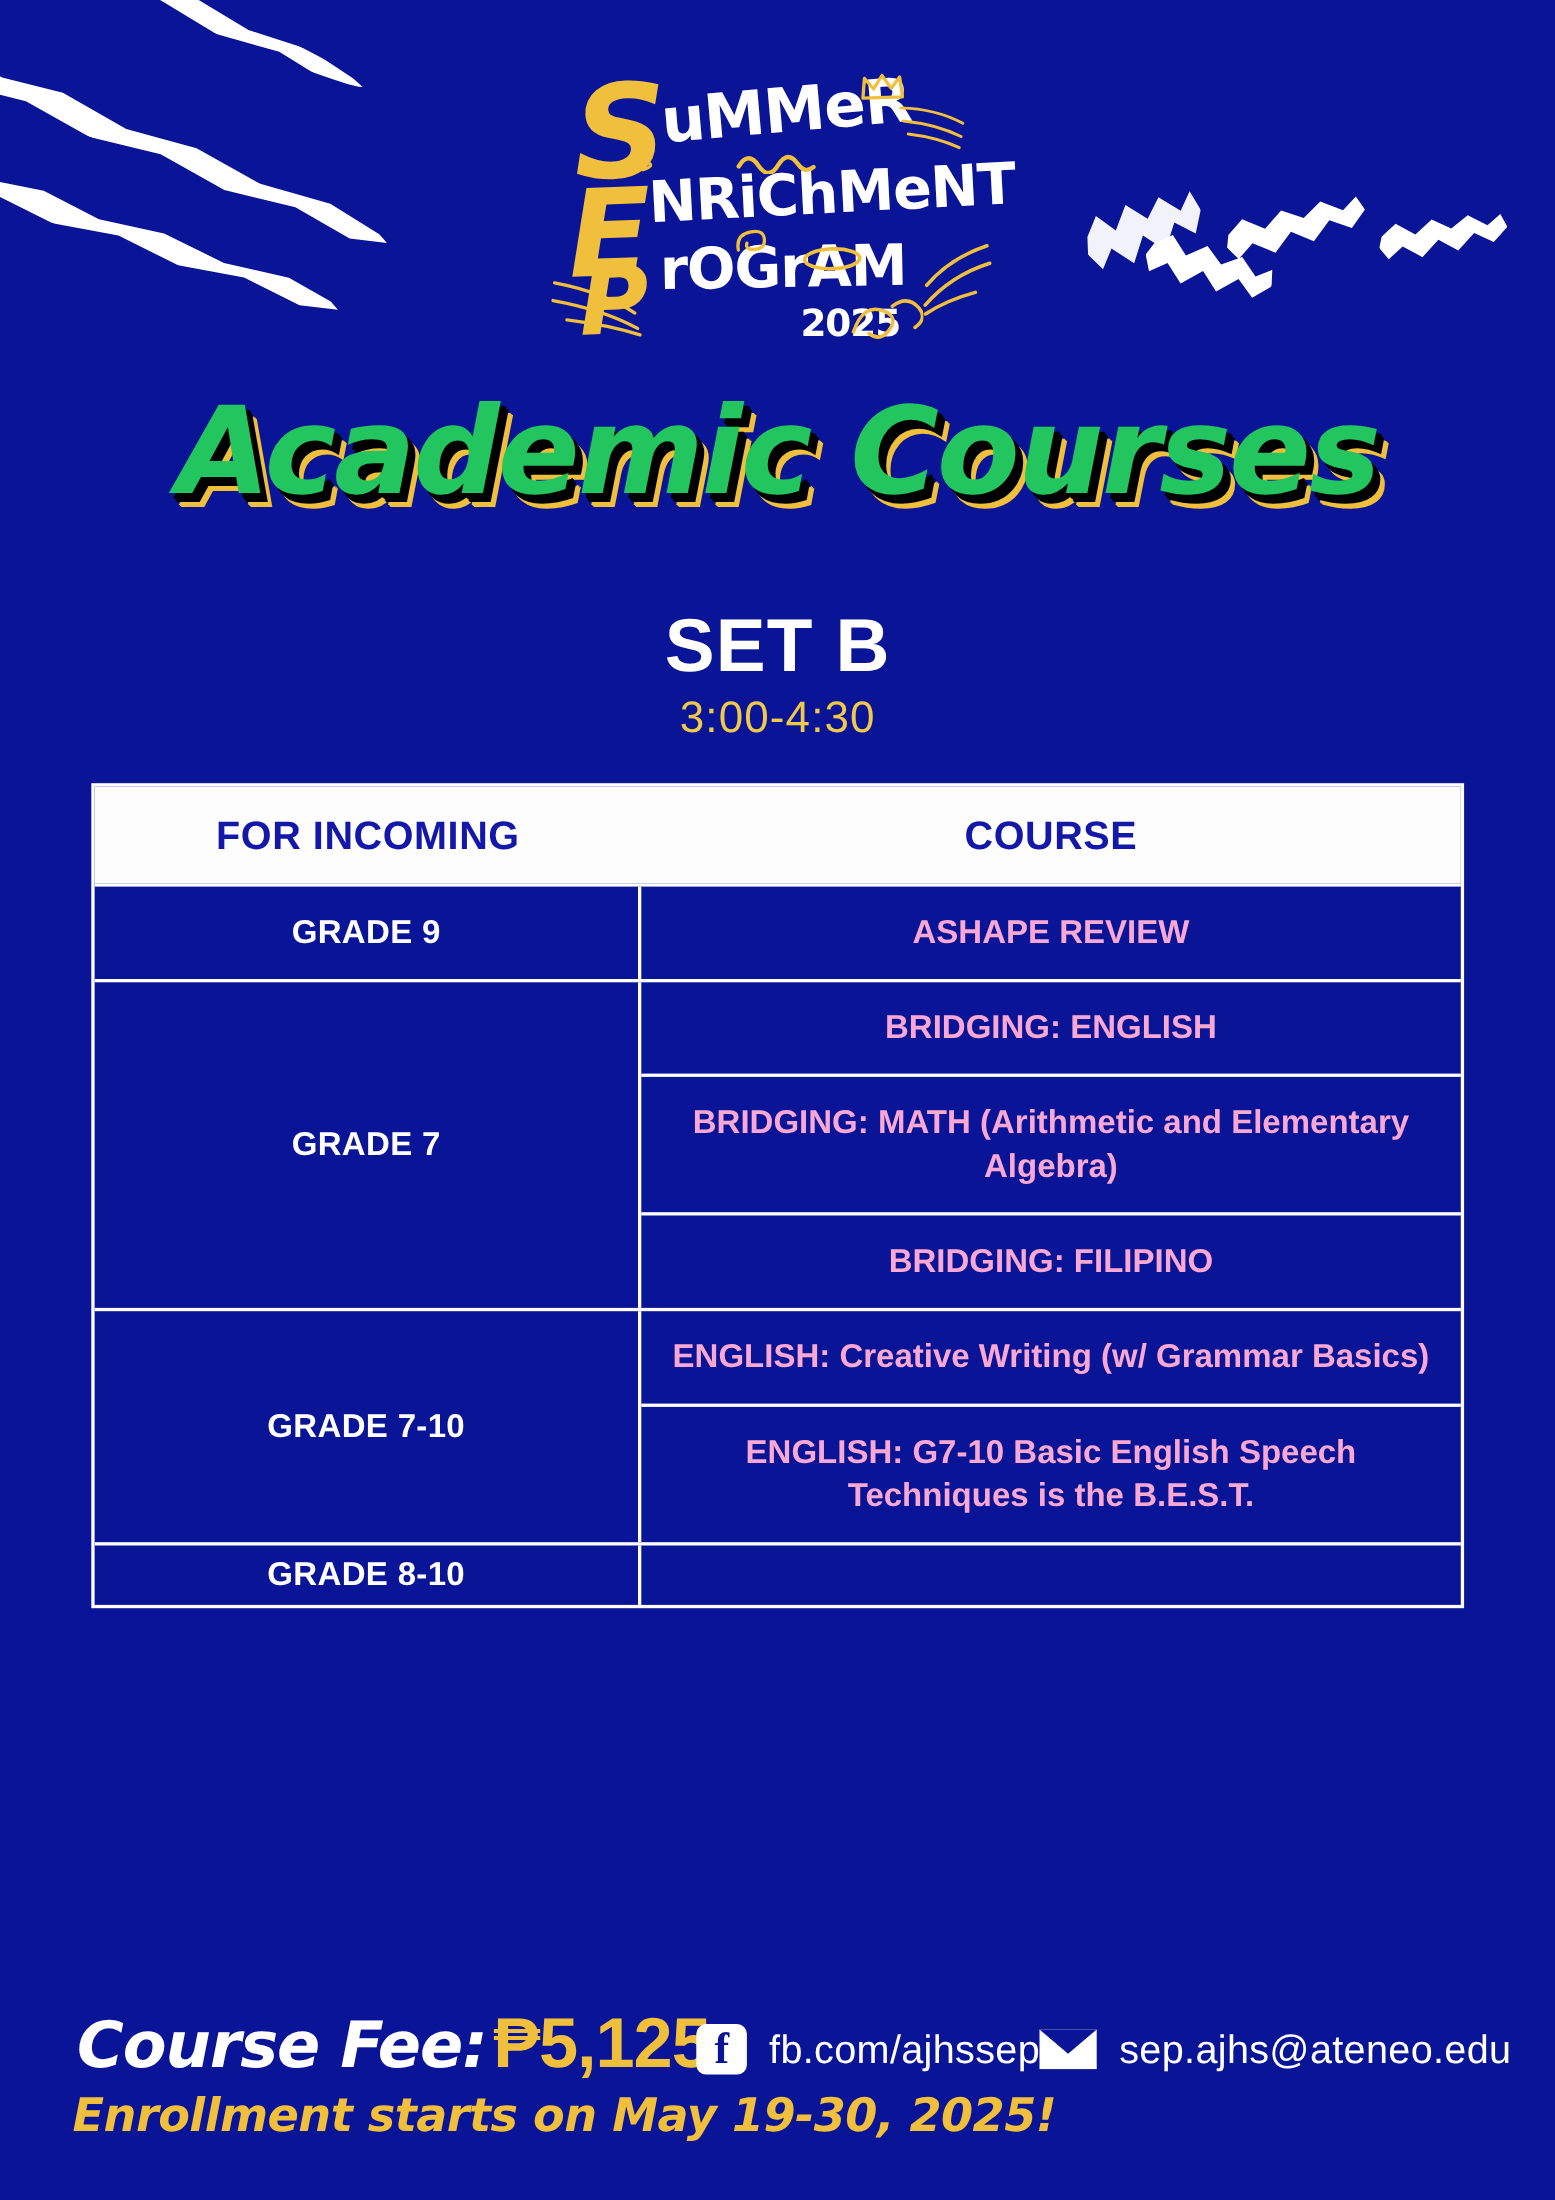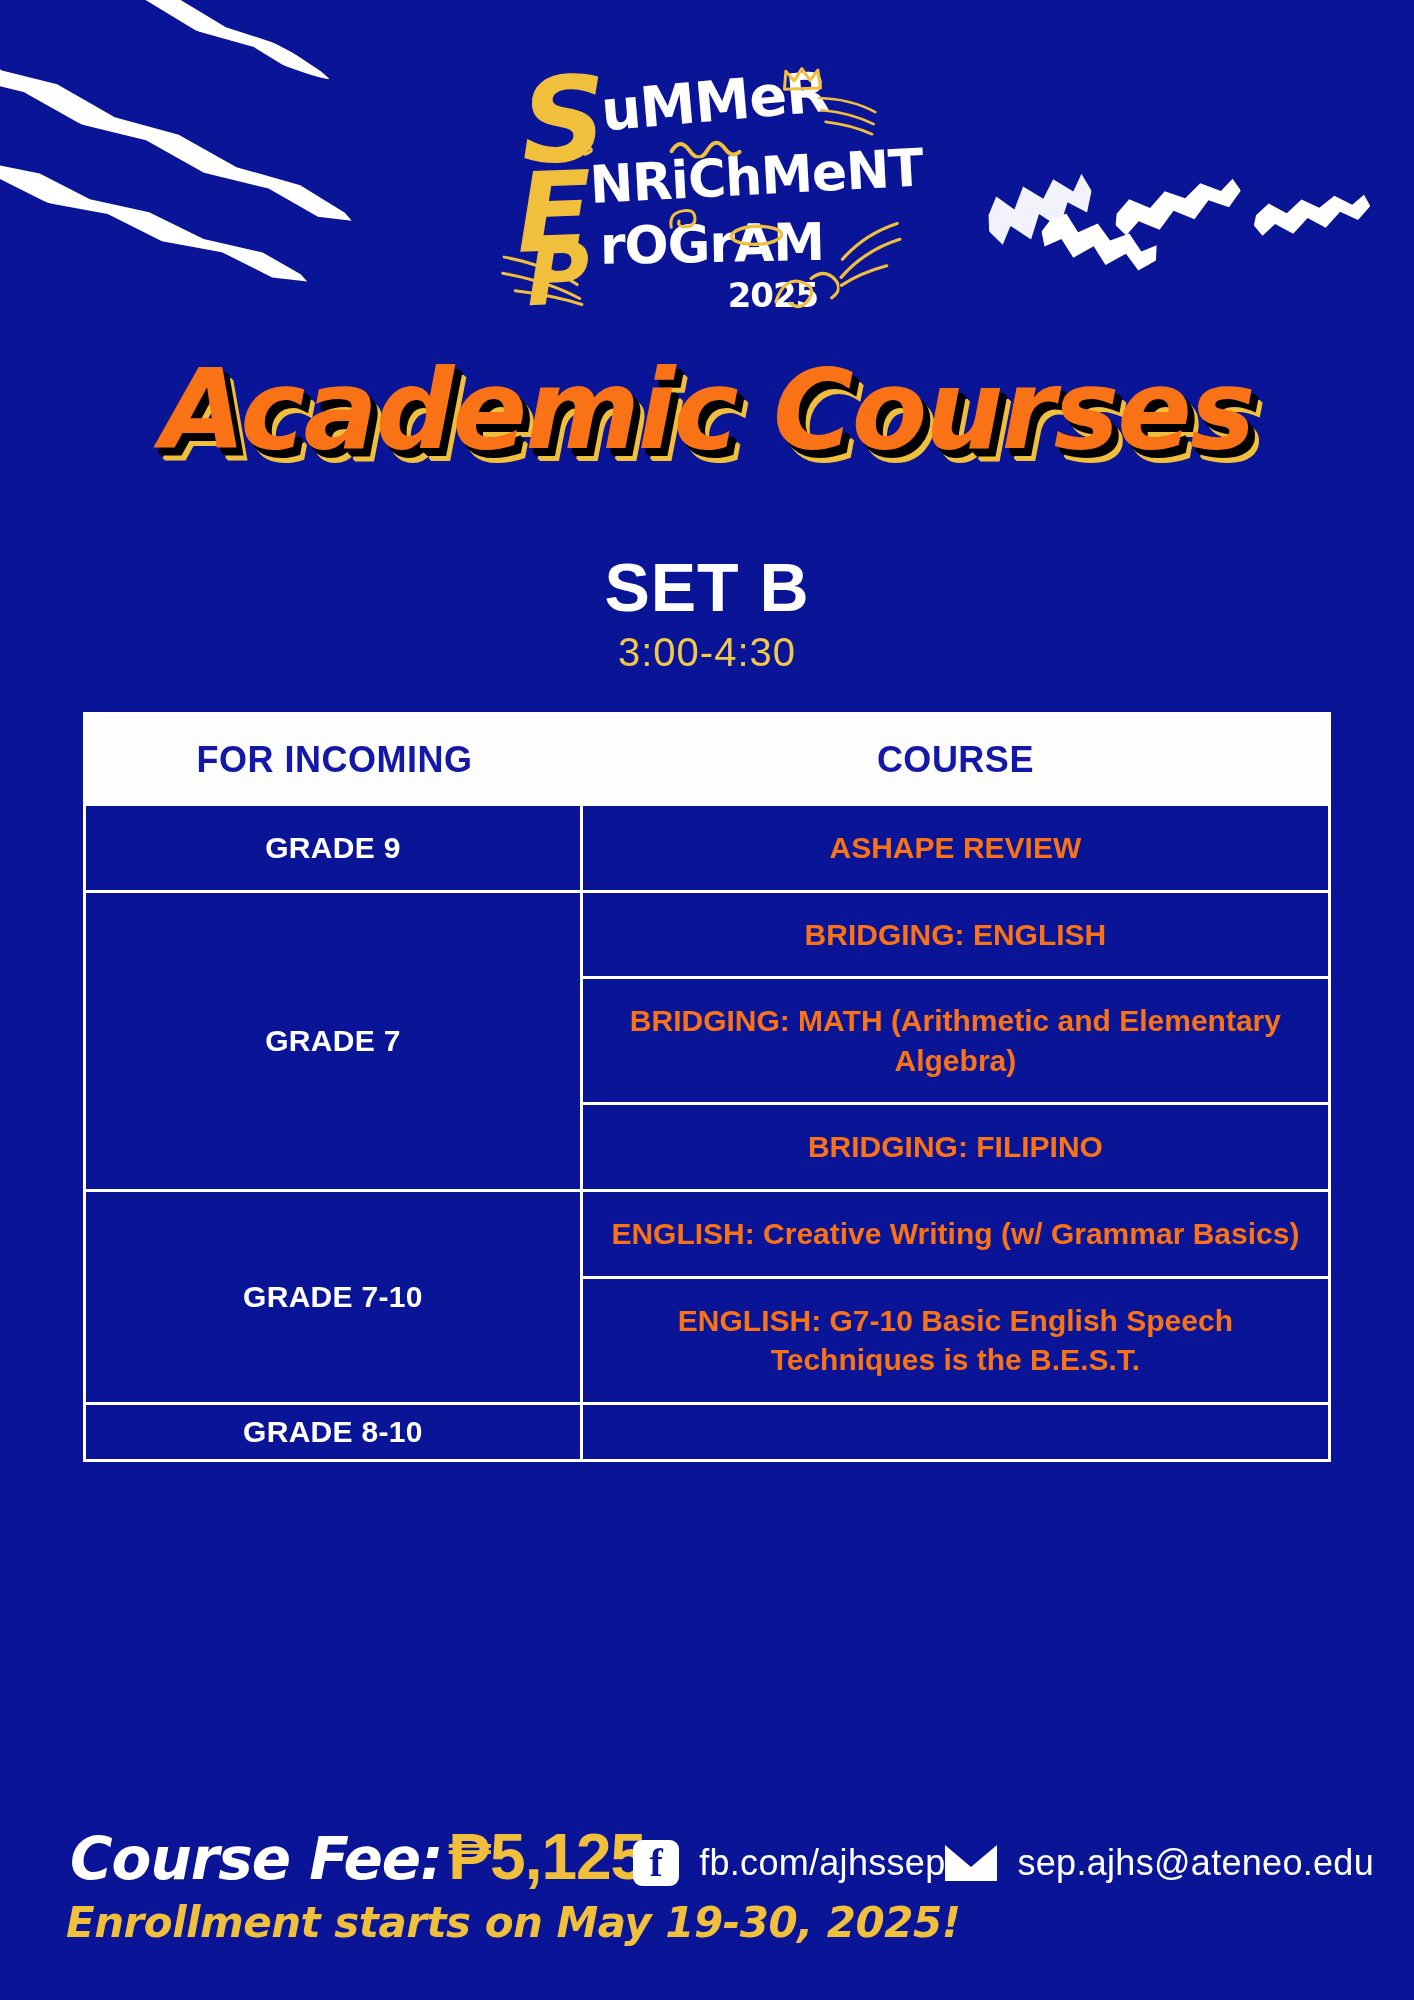--- a/index.html
+++ b/index.html
@@ -93,21 +93,21 @@
 
   
   .headline-wrap{
     position:absolute;left:0;right:0;top:330px;height:160px;
     display:flex;align-items:center;justify-content:center;
   }
   .headline{
     font-family:"DejaVu Sans", sans-serif;
     font-weight:700;font-style:italic;
     font-size:110px;
-    color:#f97316;
+    color:#22c55e;
     letter-spacing:-2px;
     text-shadow:
        4px 5px 0 #000000,
        5px 6px 0 #000000,
        6px 7px 0 #000000,
        7px 8px 0 #000000,
        9px 11px 0 #f0bf3c,
       10px 12px 0 #f0bf3c,
       11px 13px 0 #f0bf3c;
     white-space:nowrap;
@@ -162,21 +162,21 @@
     color:#ffffff;font-weight:700;font-size:30px;
     text-align:center;
     padding:10px 8px;
     letter-spacing:.3px;
   }
   .tcell-right{
     flex:1 1 auto;
     display:flex;flex-direction:column;
   }
   .subcell{
-    color:#f97316;font-weight:700;font-size:30px;
+    color:#f9a8d4;font-weight:700;font-size:30px;
     text-align:center;
     padding:22px 26px;
     line-height:1.32;
     box-sizing:border-box;
   }
   .subcell + .subcell{border-top:3px solid #ffffff;}
 
   
   .fee{
     position:absolute;left:70px;top:1820px;

